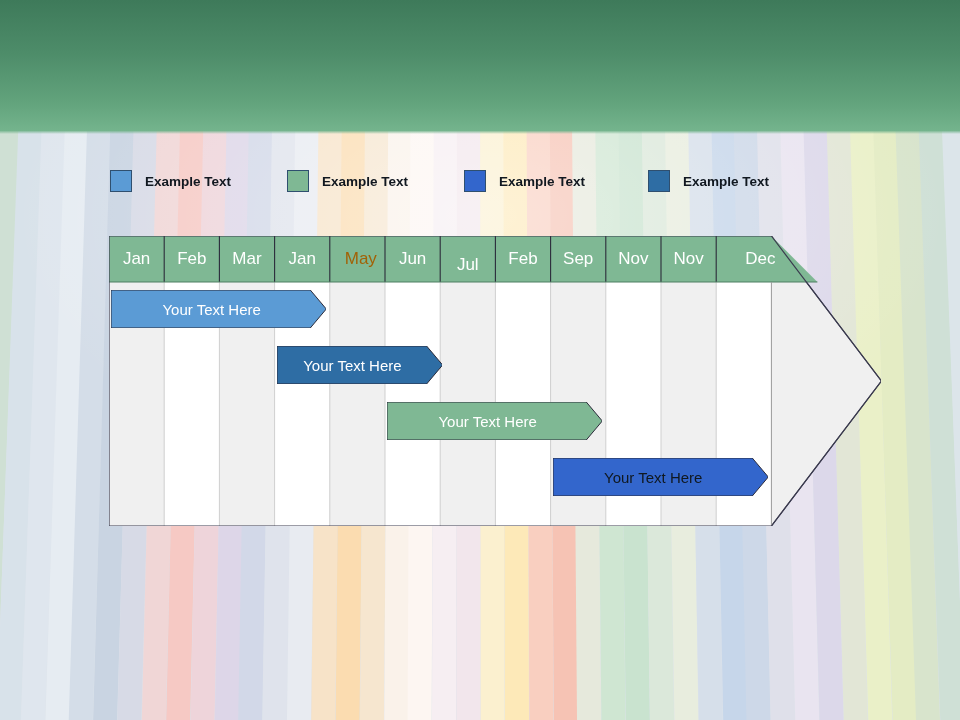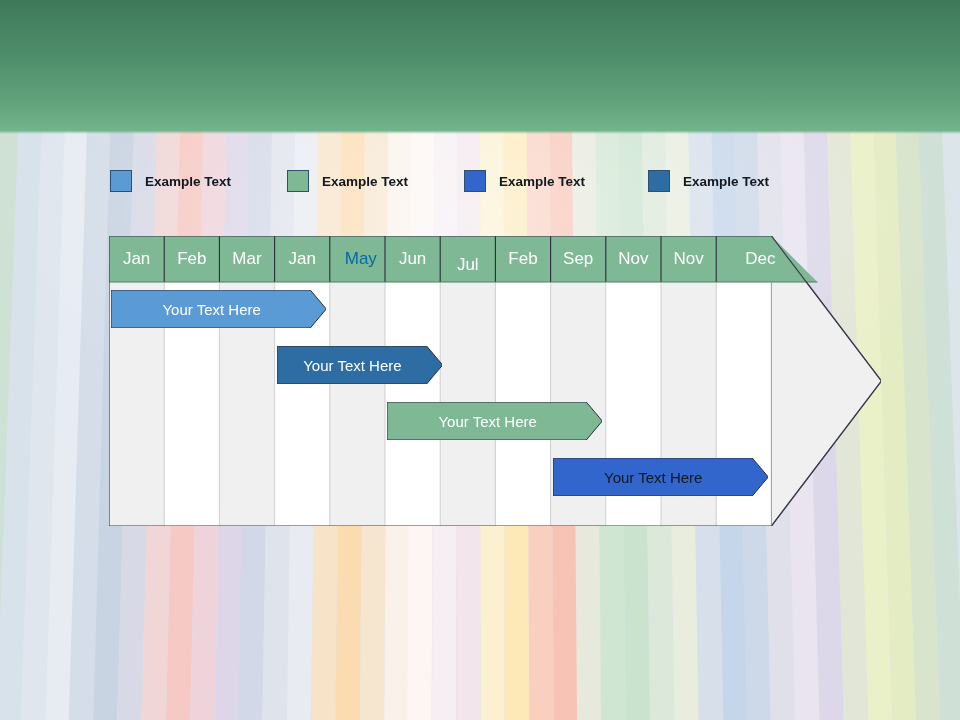--- a/index.html
+++ b/index.html
@@ -177,21 +177,21 @@
       <line x1="552.00" y1="0" x2="552.00" y2="46" stroke="#2b2b3a" stroke-width="1.1"></line>
       <line x1="607.20" y1="0" x2="607.20" y2="46" stroke="#2b2b3a" stroke-width="1.1"></line>
       <line x1="0" y1="46" x2="708.4000000000001" y2="46" stroke="#4f7f63" stroke-width="1"></line>
       <line x1="662.4000000000001" y1="46" x2="662.4000000000001" y2="290" stroke="#9a9a9a" stroke-width="1"></line>
       <path d="M0,0 L662.4000000000001,0 L772.4000000000001,145 L662.4000000000001,290 L0,290 Z" fill="none" stroke="#3b3b4f" stroke-width="1.2"></path>
     </svg>
     <div class="mlabel" style="left: 0px; width: 55.2px; color: rgb(255, 255, 255);">Jan</div>
     <div class="mlabel" style="left: 55.2px; width: 55.2px; color: rgb(255, 255, 255);">Feb</div>
     <div class="mlabel" style="left: 110.4px; width: 55.2px; color: rgb(255, 255, 255);">Mar</div>
     <div class="mlabel" style="left: 165.6px; width: 55.2px; color: rgb(255, 255, 255);">Jan</div>
-    <div class="mlabel" style="left: 220.8px; width: 62px; color: #0369a1;">May</div>
+    <div class="mlabel" style="left: 220.8px; width: 62px; color: #a16207;">May</div>
     <div class="mlabel" style="left: 276px; width: 55.2px; color: rgb(255, 255, 255);">Jun</div>
     <div class="mlabel" style="left: 331.2px; width: 55.2px; color: rgb(255, 255, 255); margin-top: 6px;">Jul</div>
     <div class="mlabel" style="left: 386.4px; width: 55.2px; color: rgb(255, 255, 255);">Feb</div>
     <div class="mlabel" style="left: 441.6px; width: 55.2px; color: rgb(255, 255, 255);">Sep</div>
     <div class="mlabel" style="left: 496.8px; width: 55.2px; color: rgb(255, 255, 255);">Nov</div>
     <div class="mlabel" style="left: 552px; width: 55.2px; color: rgb(255, 255, 255);">Nov</div>
     <div class="mlabel" style="left: 607.2px; width: 55.2px; color: rgb(255, 255, 255); padding-left: 33px;">Dec</div>
     <div class="bar" style="left: 2px; top: 54px; width: 215.28px; height: 38px;">
       <svg width="215.28000000000003" height="38">
         <path d="M0,0 L199.28000000000003,0 L215.28000000000003,19 L199.28000000000003,38 L0,38 Z" fill="#5b9bd5" stroke="#2b2b3a" stroke-width="1"></path>

